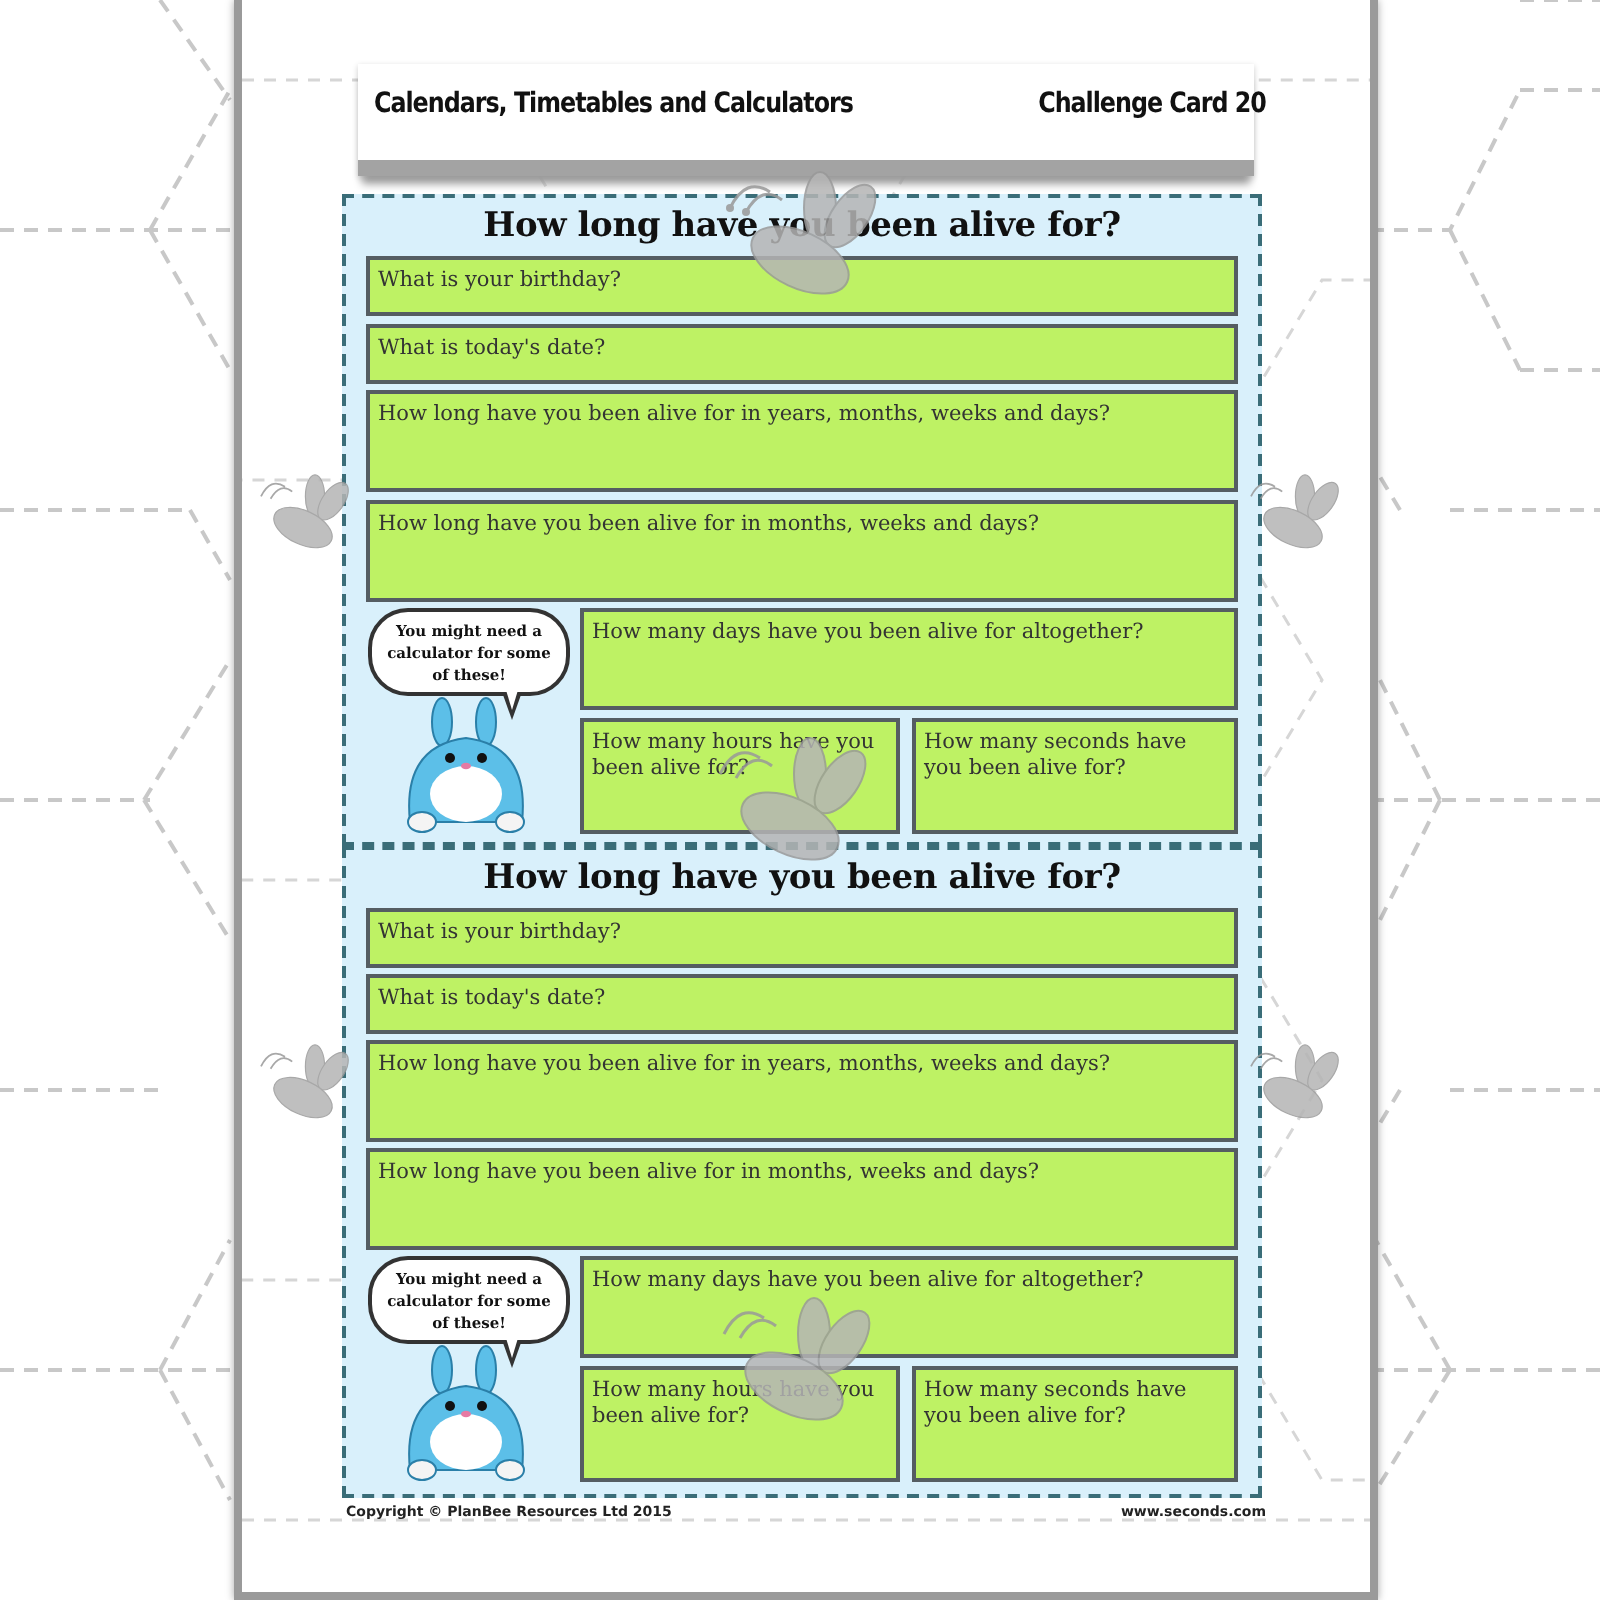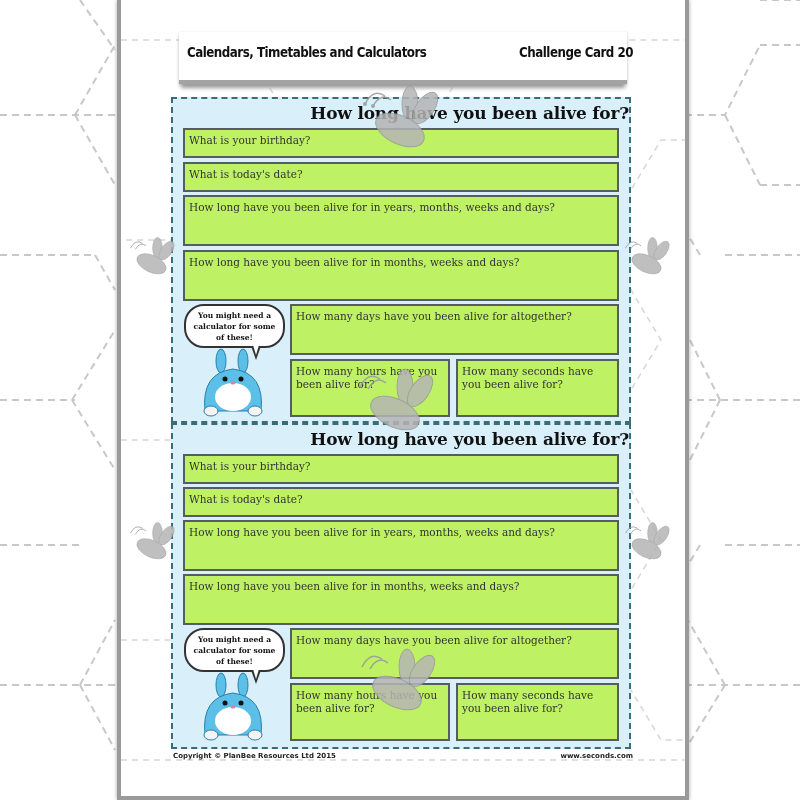--- a/index.html
+++ b/index.html
@@ -15,21 +15,21 @@
     background:#fff;
     border-left:4px solid #9a9a9a; border-right:4px solid #9a9a9a; border-bottom:4px solid #9a9a9a;
     box-shadow: 0 0 4px rgba(0,0,0,0.35);
     z-index:1;
   }
   .page-hex { position:absolute; left:0; top:0; width:564px; height:796px; z-index:0; }
   .header-card {
     position:absolute; left:58px; top:32px; width:448px; height:48px;
     background:#fff;
     box-shadow: 0 6px 4px -2px #9c9c9c, 0 1px 3px rgba(0,0,0,0.2);
-    border-bottom:4px solid #a3a3a3;
+    border-bottom:8px solid #a3a3a3;
     z-index:2;
   }
   .header-title, .header-card-num {
     position:absolute; top:12px;
     font-family:"DejaVu Sans", sans-serif; font-weight:bold; font-size:14px;
     color:#111; letter-spacing:-0.6px; transform:scaleX(0.85); transform-origin:left;
   }
   .header-title { left:8px; }
   .header-card-num { right:-6px; transform-origin:right; }
   .card {
@@ -37,21 +37,21 @@
     border:2px dashed #3a6d78;
     z-index:2;
   }
   .card.top { top:97px; height:324px; border-bottom:none; }
   .card.bottom { top:423px; height:322px; }
   .card-divider {
     position:absolute; left:50px; top:421px; width:460px; height:0;
     border-top:2px dashed #3a6d78; z-index:3;
   }
   .card-title {
-    position:absolute; left:0; width:100%; top:4px; text-align:right;
+    position:absolute; left:0; width:100%; top:4px; text-align:center;
     font-family:"DejaVu Serif", serif; font-weight:bold; font-size:17px; color:#111;
     letter-spacing:-0.2px;
   }
   .qbox {
     position:absolute; background:#bef264; border:2px solid #555d62;
     box-sizing:border-box;
     font-family:"DejaVu Serif", serif; font-size:10.5px; color:#333;
     padding:4px 4px; line-height:13px;
   }
   .bubble {

